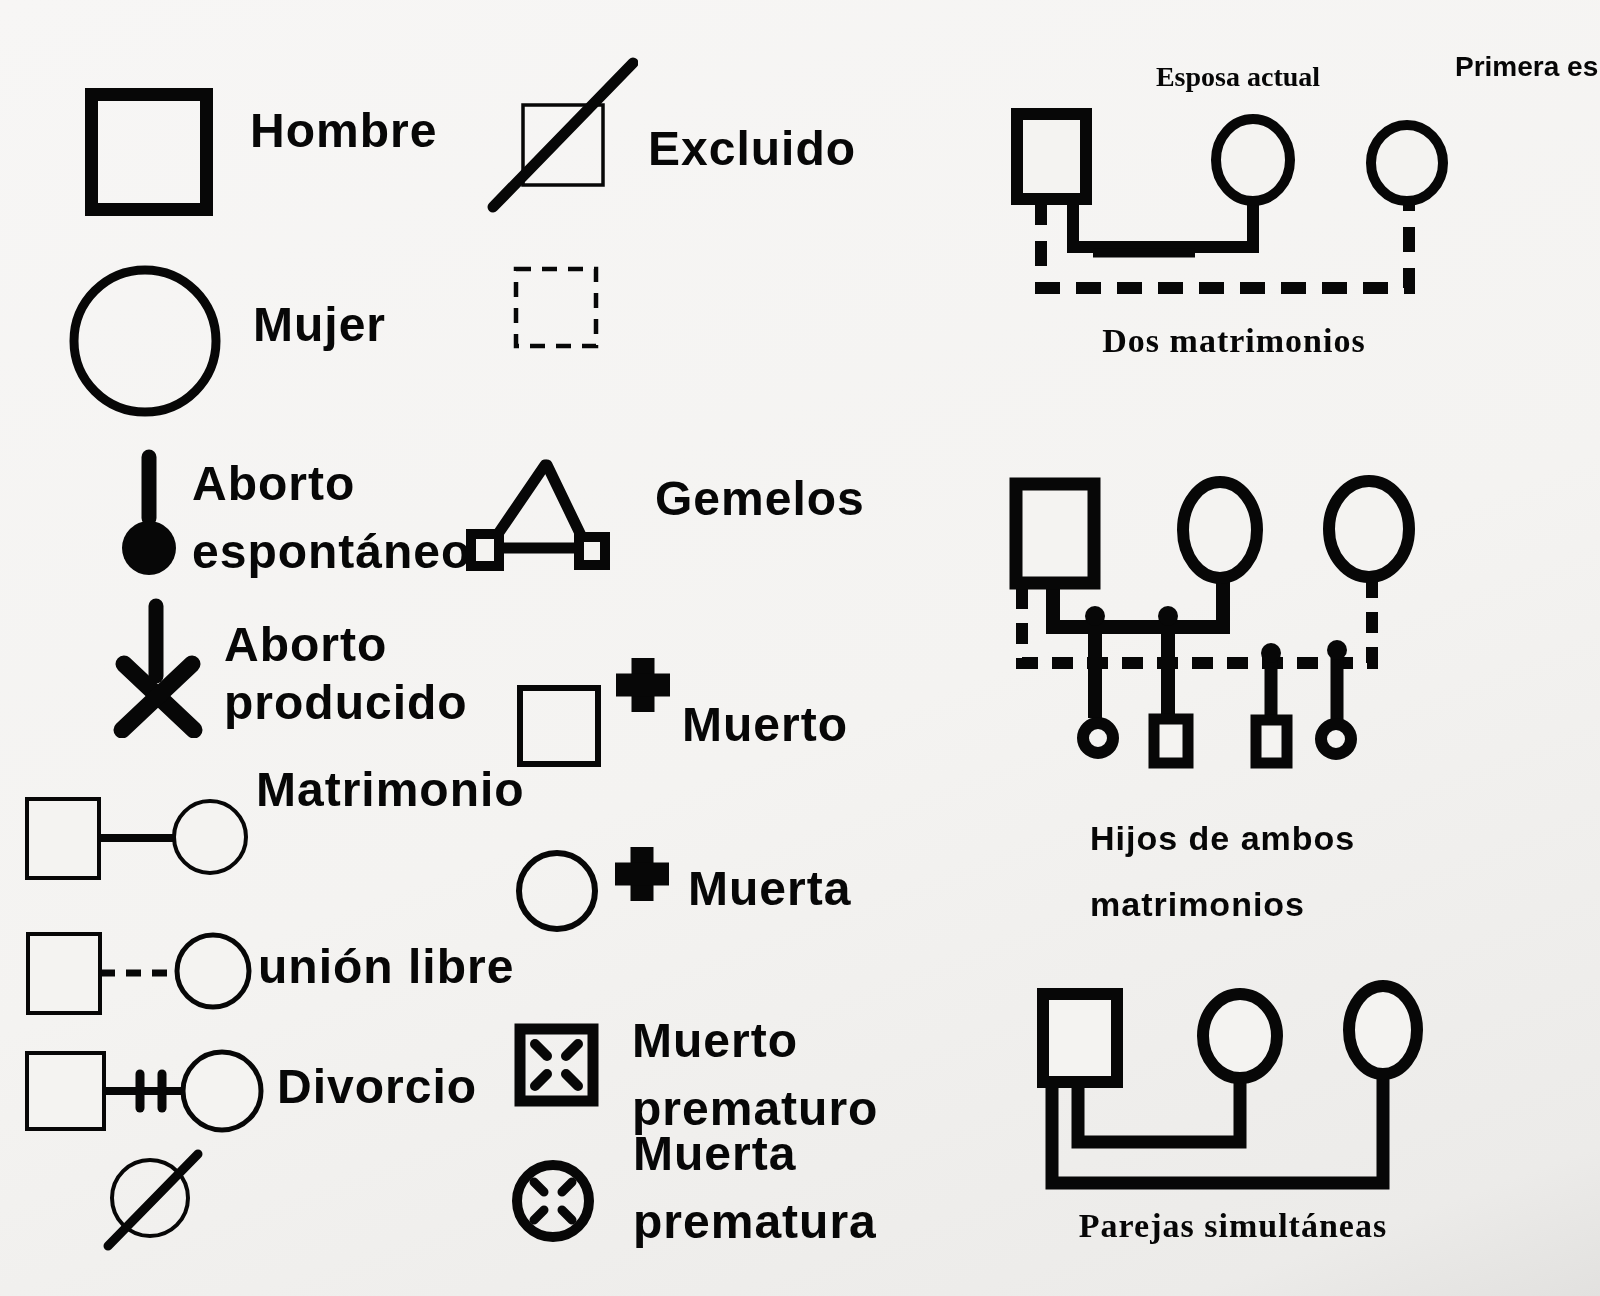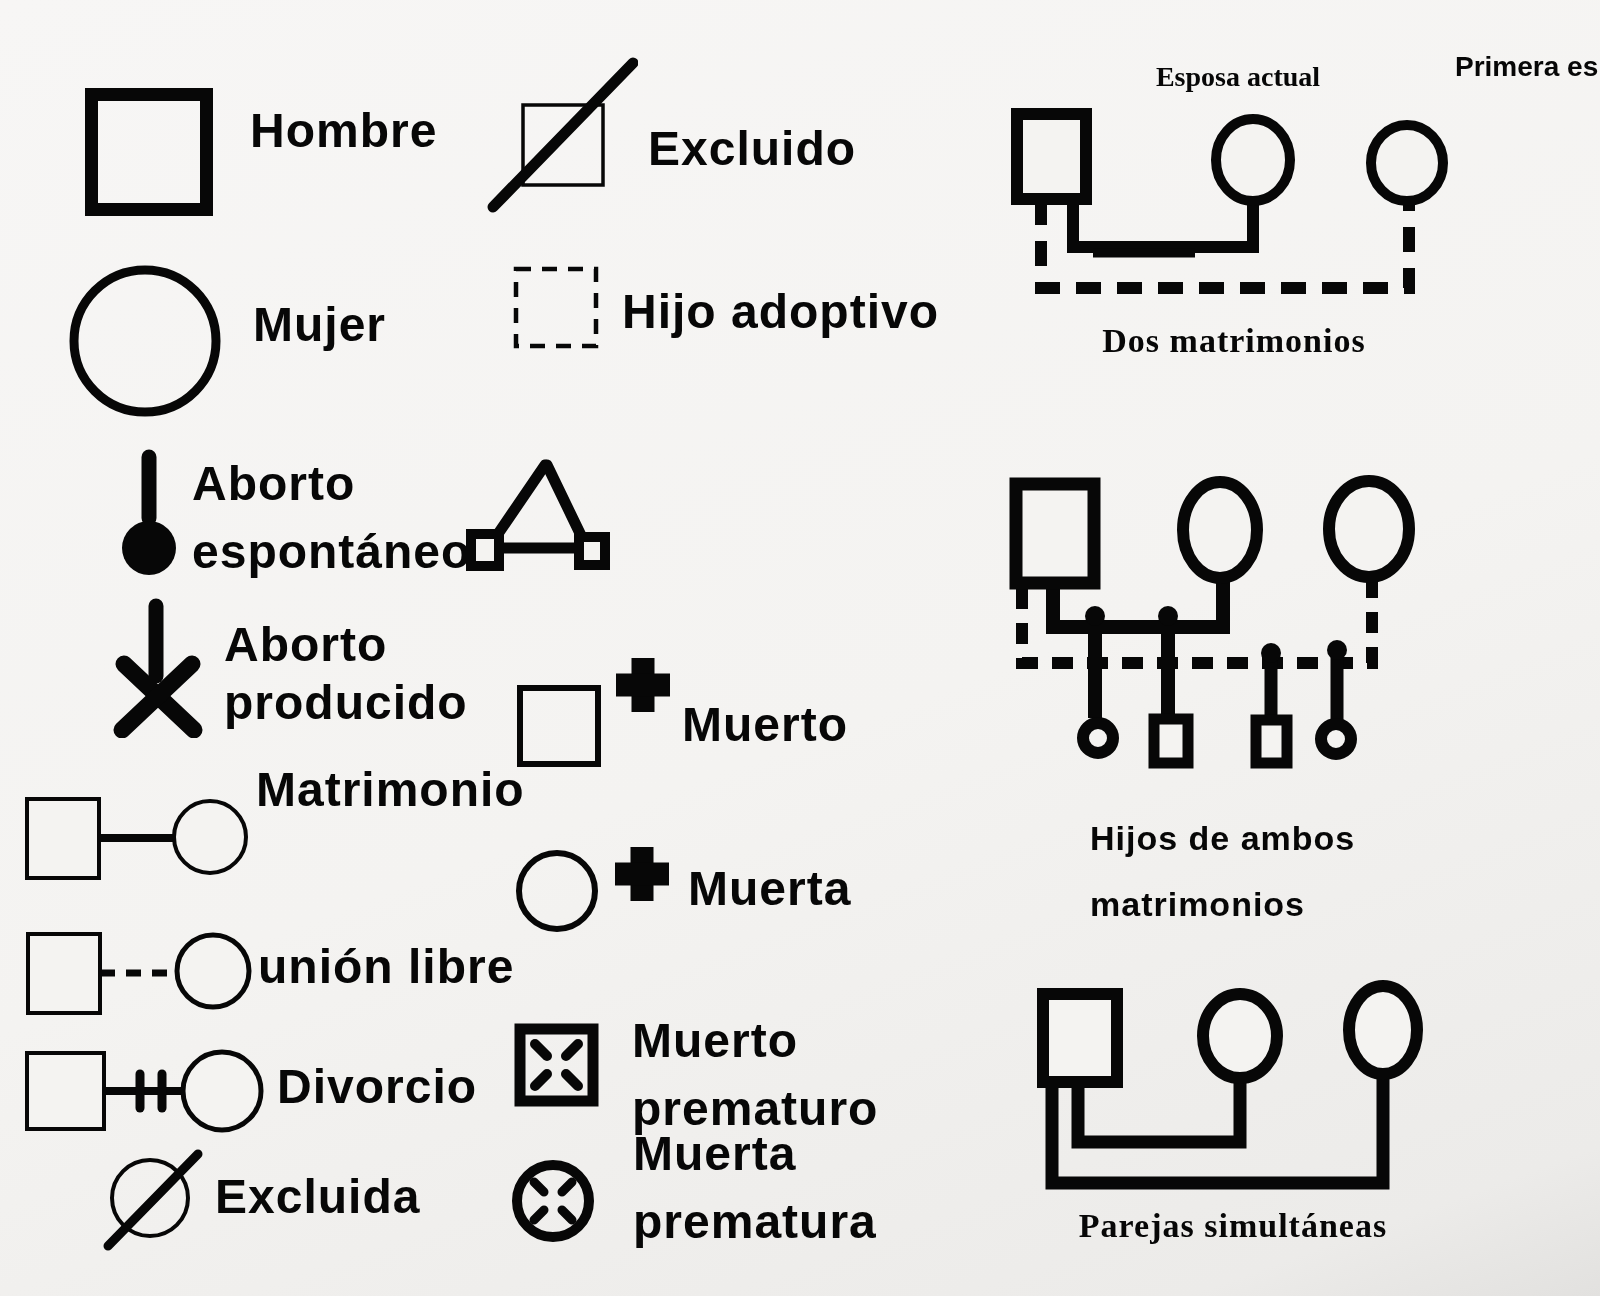--- a/index.html
+++ b/index.html
@@ -81,40 +81,39 @@
     <path d="M137 26 V60" stroke="#070707" stroke-width="9" stroke-linecap="round" fill="none"></path>
     <rect x="2" y="5" width="77" height="76" fill="#f4f3f1" stroke="#070707" stroke-width="4"></rect>
     <circle cx="197" cy="43" r="39" fill="#f4f3f1" stroke="#070707" stroke-width="5"></circle>
   </svg>
   <div class="lbl" style="left:277px;top:1062px">Divorcio</div>
 
   <svg class="sym" style="left:100px;top:1146px" width="108" height="108" viewBox="0 0 108 108">
     <circle cx="50" cy="52" r="38" fill="none" stroke="#070707" stroke-width="4"></circle>
     <path d="M8 100 L98 8" stroke="#070707" stroke-width="9" stroke-linecap="round" fill="none"></path>
   </svg>
-  <div class="lbl" style="left:215px;top:1172px">Excluida</div>
 
   <svg class="sym" style="left:483px;top:55px" width="155" height="160" viewBox="0 0 155 160">
     <rect x="40" y="50" width="80" height="80" fill="none" stroke="#070707" stroke-width="3.5"></rect>
     <path d="M10 152 L150 8" stroke="#070707" stroke-width="11" stroke-linecap="round" fill="none"></path>
   </svg>
   <div class="lbl" style="left:648px;top:124px">Excluido</div>
 
   <svg class="sym" style="left:512px;top:265px" width="90" height="88" viewBox="0 0 90 88">
     <rect x="4" y="4" width="80" height="77" fill="none" stroke="#070707" stroke-width="4.5" stroke-dasharray="15 11"></rect>
   </svg>
-  <div class="lbl" style="left:622px;top:287px">Hijo adoptivo</div>
 
   <svg class="sym" style="left:455px;top:453px" width="162" height="124" viewBox="0 0 162 124">
     <path d="M90 12 L32 97" stroke="#070707" stroke-width="11" stroke-linecap="round" fill="none"></path>
     <path d="M92 12 L134 99" stroke="#070707" stroke-width="11" stroke-linecap="round" fill="none"></path>
     <path d="M30 95 H136" stroke="#070707" stroke-width="11" stroke-linecap="round" fill="none"></path>
     <rect x="16" y="81" width="28" height="32" fill="#f4f3f1" stroke="#070707" stroke-width="10"></rect>
     <rect x="124" y="84" width="26" height="28" fill="#f4f3f1" stroke="#070707" stroke-width="10"></rect>
   </svg>
+  <div class="lbl" style="left:655px;top:474px">Gemelos</div>
 
   <svg class="sym" style="left:512px;top:648px" width="175" height="125" viewBox="0 0 175 125">
     <rect x="8" y="40" width="78" height="76" fill="none" stroke="#070707" stroke-width="6"></rect>
     <path d="M131 10 V64" stroke="#070707" stroke-width="23" fill="none"></path>
     <path d="M104 37 H158" stroke="#070707" stroke-width="23" fill="none"></path>
   </svg>
   <div class="lbl" style="left:682px;top:700px">Muerto</div>
 
   <svg class="sym" style="left:510px;top:843px" width="175" height="100" viewBox="0 0 175 100">
     <circle cx="47" cy="48" r="38" fill="none" stroke="#070707" stroke-width="6"></circle>

